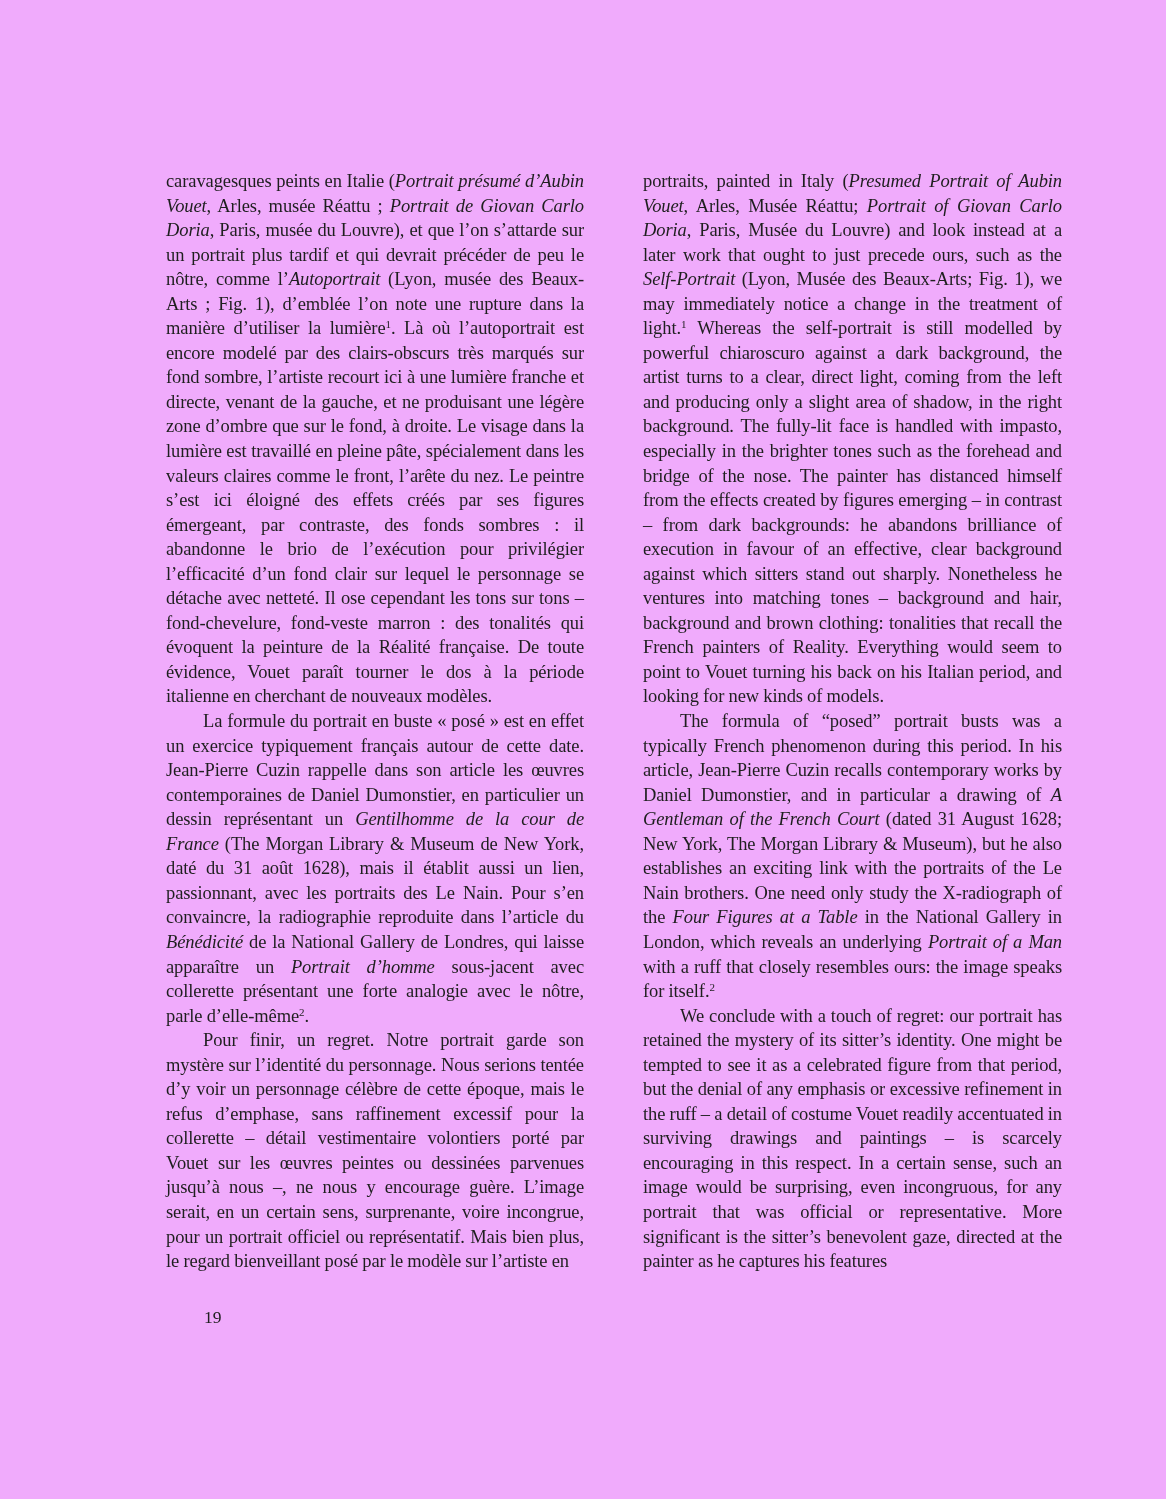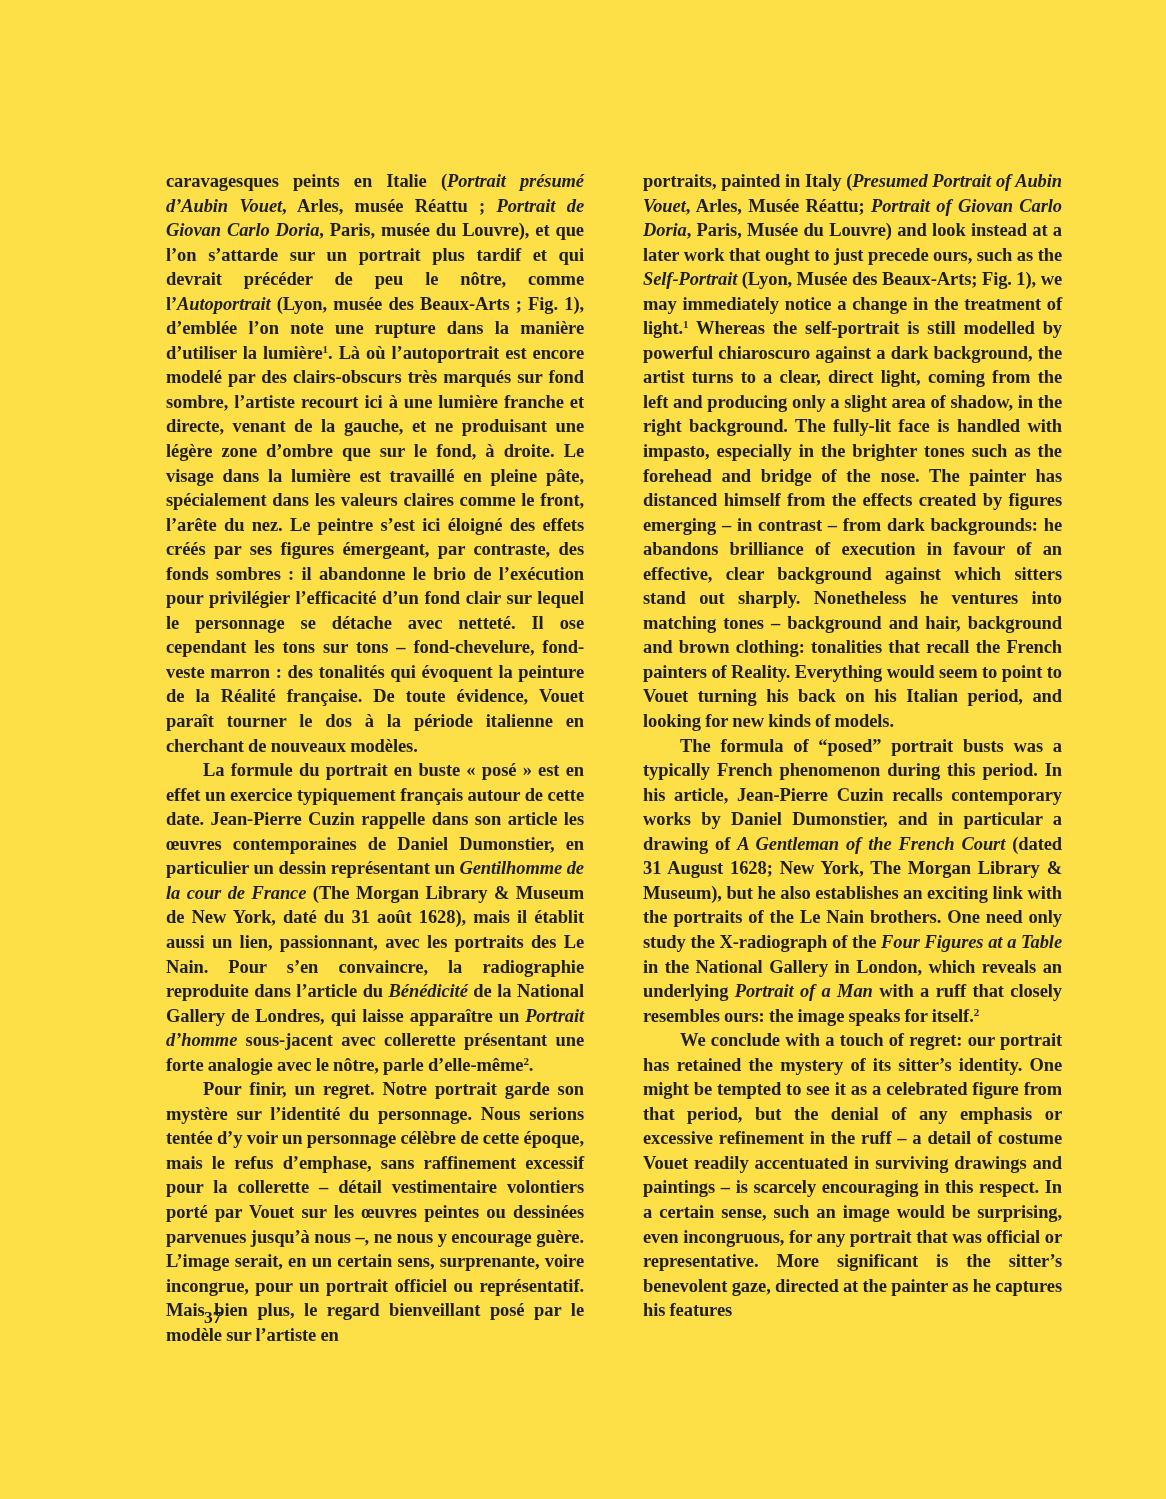--- a/index.html
+++ b/index.html
@@ -11,22 +11,21 @@
     width: 1166px;
     height: 1499px;
     position: relative;
     overflow: hidden;
     font-family: "Liberation Serif", serif;
     color: #1f1f1f;
   }
   .page {
     position: absolute;
     inset: 0;
-    background: #fde047;
-    font-weight: bold;
+    background: #f0abfc;
   }
   .col {
     position: absolute;
     top: 169px;
     text-align: justify;
     font-size: 18.5px;
     line-height: 24.55px;
     letter-spacing: -0.1px;
     word-spacing: -0.3px;
     hyphens: none;
@@ -65,15 +64,15 @@
       <p class="indent"><span>La formule du portrait en buste «&nbsp;posé&nbsp;» est en effet un exercice typiquement français autour de cette date. Jean-Pierre Cuzin rappelle dans son article les œuvres contemporaines de Daniel Dumonstier, en particulier un dessin représentant un </span><em>Gentilhomme de la cour de France</em><span> (The Morgan Library &amp; Museum de New York, daté du 31 août 1628), mais il établit aussi un lien, passionnant, avec les portraits des Le Nain. Pour s’en convaincre, la radiographie reproduite dans l’article du </span><em>Bénédicité</em><span> de la National Gallery de Londres, qui laisse apparaître un </span><em>Portrait d’homme</em><span> sous-jacent avec collerette présentant une forte analogie avec le nôtre, parle d’elle-même</span><sup>2</sup><span>.</span></p>
       <p class="indent"><span>Pour finir, un regret. Notre portrait garde son mystère sur l’identité du personnage. Nous serions tentée d’y voir un personnage célèbre de cette époque, mais le refus d’emphase, sans raffinement excessif pour la collerette – détail vestimentaire volontiers porté par Vouet sur les œuvres peintes ou dessinées parvenues jusqu’à nous –, ne nous y encourage guère. L’image serait, en un certain sens, surprenante, voire incongrue, pour un portrait officiel ou représentatif. Mais bien plus, le regard bienveillant posé par le modèle sur l’artiste en</span></p>
     </div>
 
   <div class="col col-english" lang="en">
       <p><span>portraits, painted in Italy (</span><em>Presumed Portrait of Aubin Vouet</em><span>, Arles, Musée Réattu; </span><em>Portrait of Giovan Carlo Doria</em><span>, Paris, Musée du Louvre) and look instead at a later work that ought to just precede ours, such as the </span><em>Self-Portrait</em><span> (Lyon, Musée des Beaux-Arts; Fig. 1), we may immediately notice a change in the treatment of light.</span><sup>1</sup><span> Whereas the self-portrait is still modelled by powerful chiaroscuro against a dark background, the artist turns to a clear, direct light, coming from the left and producing only a slight area of shadow, in the right background. The fully-lit face is handled with impasto, especially in the brighter tones such as the forehead and bridge of the nose. The painter has distanced himself from the effects created by figures emerging – in contrast – from dark backgrounds: he abandons brilliance of execution in favour of an effective, clear background against which sitters stand out sharply. Nonetheless he ventures into matching tones – background and hair, background and brown clothing: tonalities that recall the French painters of Reality. Everything would seem to point to Vouet turning his back on his Italian period, and looking for new kinds of models.</span></p>
       <p class="indent"><span>The formula of “posed” portrait busts was a typically French phenomenon during this period. In his article, Jean-Pierre Cuzin recalls contemporary works by Daniel Dumonstier, and in particular a drawing of </span><em>A Gentleman of the French Court</em><span> (dated 31 August 1628; New York, The Morgan Library &amp; Museum), but he also establishes an exciting link with the portraits of the Le Nain brothers. One need only study the X-radiograph of the </span><em>Four Figures at a Table</em><span> in the National Gallery in London, which reveals an underlying </span><em>Portrait of a Man</em><span> with a ruff that closely resembles ours: the image speaks for itself.</span><sup>2</sup></p>
       <p class="indent"><span>We conclude with a touch of regret: our portrait has retained the mystery of its sitter’s identity. One might be tempted to see it as a celebrated figure from that period, but the denial of any emphasis or excessive refinement in the ruff – a detail of costume Vouet readily accentuated in surviving drawings and paintings – is scarcely encouraging in this respect. In a certain sense, such an image would be surprising, even incongruous, for any portrait that was official or representative. More significant is the sitter’s benevolent gaze, directed at the painter as he captures his features</span></p>
     </div>
 
-  <div class="page-number">37</div>
+  <div class="page-number">19</div>
 
 </div>
 
 </body></html>

